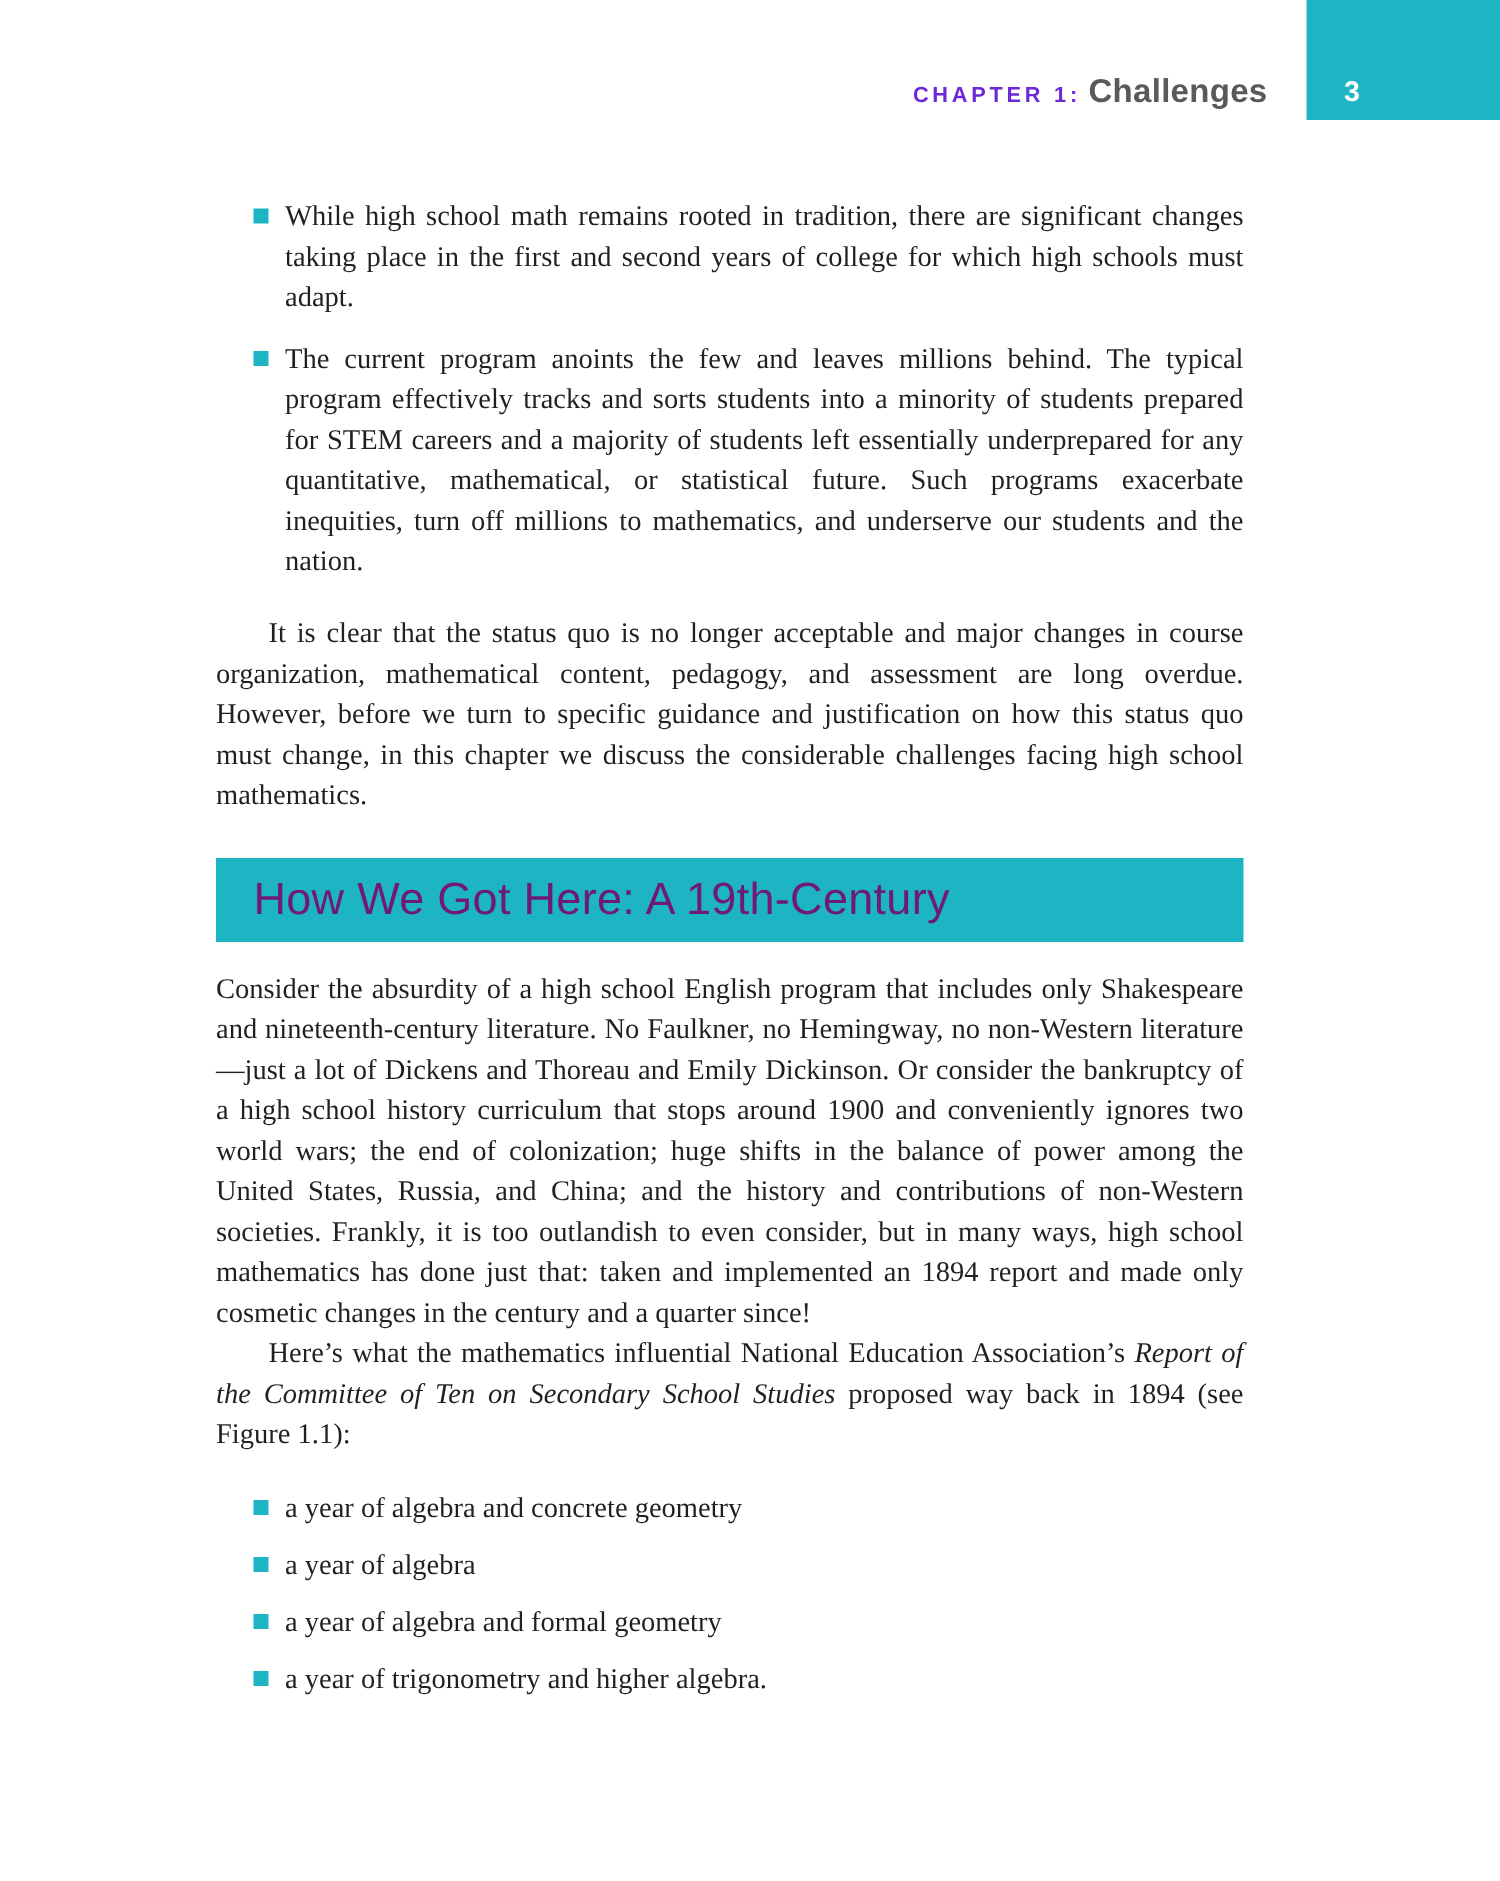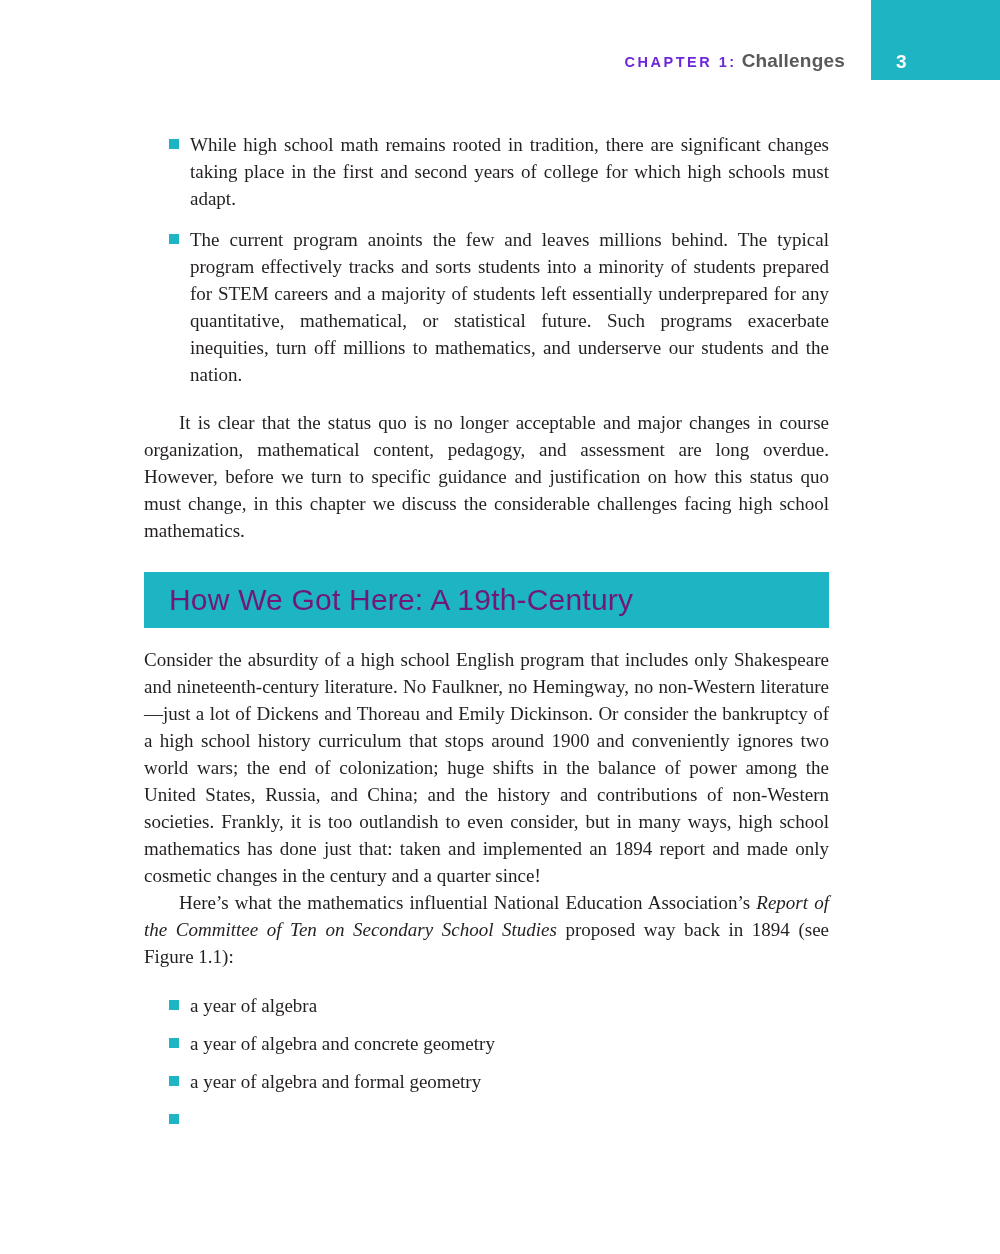--- a/index.html
+++ b/index.html
@@ -25,21 +25,21 @@
   }
   .chap-label {
     color: #6d28d9;
     font-weight: bold;
     font-size: 14.5px;
     letter-spacing: 2.5px;
   }
   .chap-title {
     color: #58595b;
     font-weight: bold;
-    font-size: 19px;
+    font-size: 22px;
     margin-left: 5px;
     letter-spacing: 0.2px;
   }
   .page-num-box {
     position: absolute;
     top: 0;
     right: 0;
     width: 129px;
     height: 80px;
     background: #1db5c3;
@@ -150,32 +150,33 @@
     </h2>
 
     <p class="para after-banner">Consider the absurdity of a high school English program that includes only Shakespeare and nineteenth-century literature. No Faulkner, no Hemingway, no non-Western literature—just a lot of Dickens and Thoreau and Emily Dickinson. Or consider the bankruptcy of a high school history curriculum that stops around 1900 and conveniently ignores two world wars; the end of colonization; huge shifts in the balance of power among the United States, Russia, and China; and the history and contributions of non-Western societies. Frankly, it is too outlandish to even consider, but in many ways, high school mathematics has done just that: taken and implemented an 1894 report and made only cosmetic changes in the century and a quarter since!</p>
 
     <p class="para indent"><span>Here’s what the mathematics influential National Education Association’s </span><span class="italic-seg">Report of the Committee of Ten on Secondary School Studies</span><span> proposed way back in 1894 (see Figure 1.1):</span></p>
 
     <ul class="bullets bullets-1894">
 
         <li class="bullet-item">
           <span class="bullet-sq"></span>
-          <span class="bullet-text">a year of algebra</span>
+          <span class="bullet-text">a year of algebra and concrete geometry</span>
         </li>
 
         <li class="bullet-item">
           <span class="bullet-sq"></span>
-          <span class="bullet-text">a year of algebra and concrete geometry</span>
+          <span class="bullet-text">a year of algebra</span>
         </li>
 
         <li class="bullet-item">
           <span class="bullet-sq"></span>
           <span class="bullet-text">a year of algebra and formal geometry</span>
         </li>
 
         <li class="bullet-item">
           <span class="bullet-sq"></span>
+          <span class="bullet-text">a year of trigonometry and higher algebra.</span>
         </li>
       </ul>
 
   </div>
 </div>
 
 </body></html>

